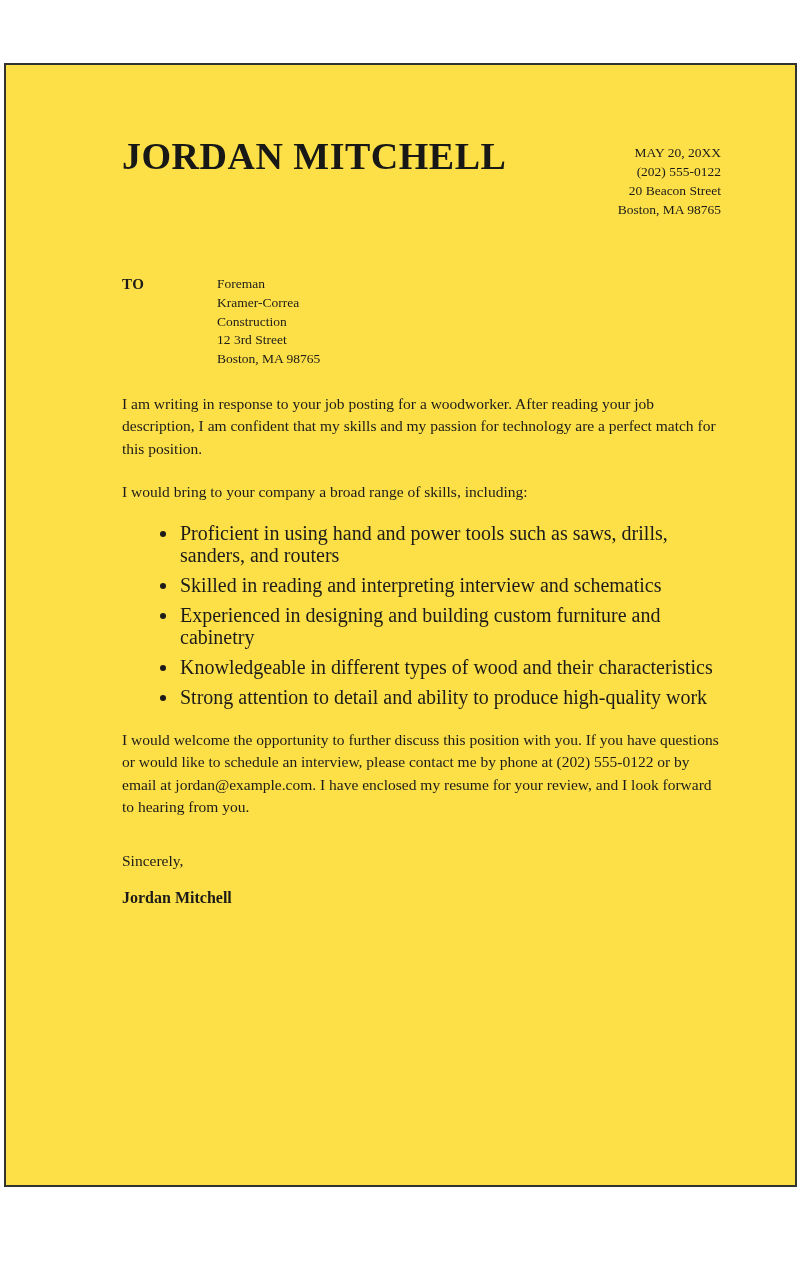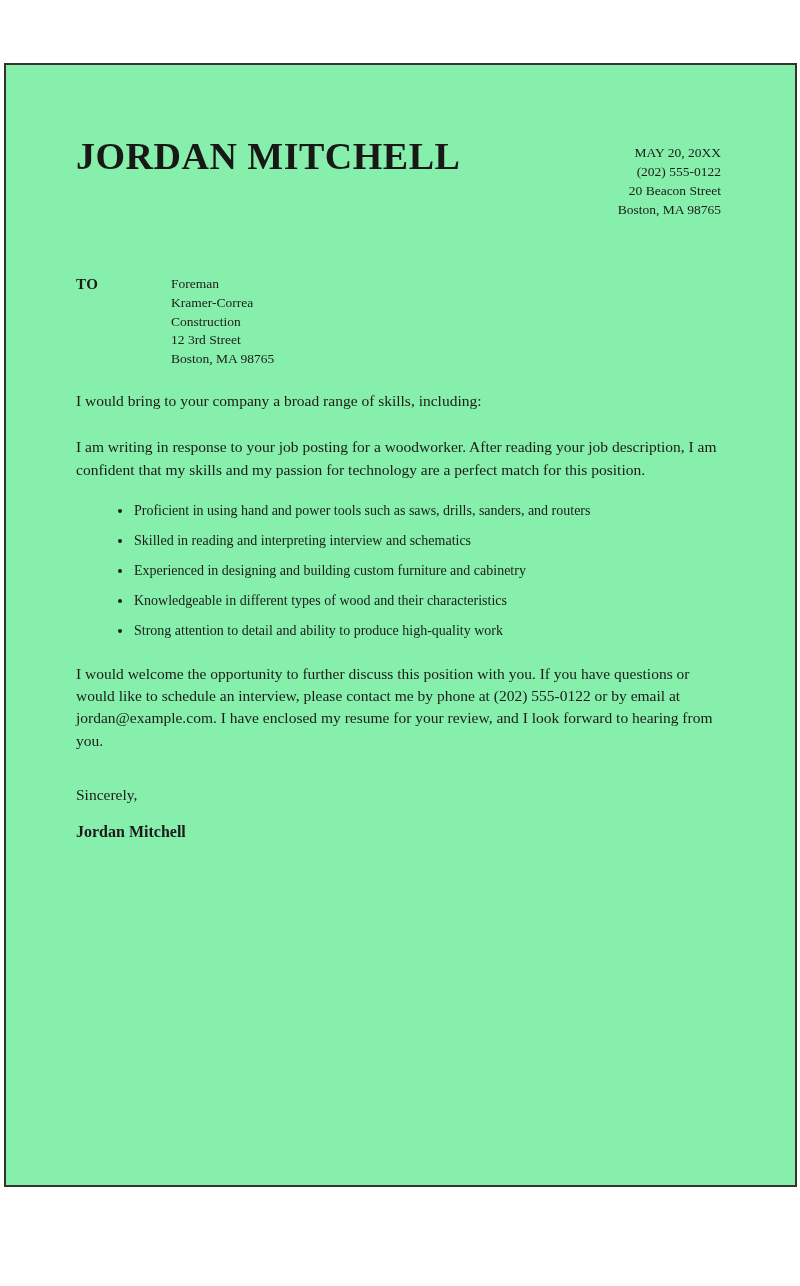--- a/index.html
+++ b/index.html
@@ -10,23 +10,23 @@
     color: #1c1b19;
   }
   body { position: relative; height: 1286px; }
 
   .page {
     position: absolute;
     left: 4px;
     top: 63px;
     width: 793px;
     height: 1124px;
-    background: #86efac;
+    background: #fde047;
     border: 2px solid #34342f;
-    padding: 78px 74px 0 70px;
+    padding: 78px 74px 0 116px;
     overflow: hidden;
   }
 
   
   .header {
     display: flex;
     justify-content: space-between;
     align-items: flex-start;
   }
   .letter-name {
@@ -76,21 +76,21 @@
     font-size: 15.5px;
     line-height: 22.3px;
     max-width: 648px;
   }
   .para.first { margin-top: 24px; }
 
   ul.skills {
     margin-top: 19px;
     padding-left: 57px;
     list-style: disc outside;
-    font-size: 14px;
+    font-size: 20px;
     line-height: 22px;
   }
   ul.skills li {
     margin-bottom: 8px;
     padding-left: 1px;
   }
 
   
   .valediction { margin-top: 34px; font-size: 15.5px; }
   .signature   { margin-top: 19px; font-size: 16px; font-weight: 700; }
@@ -116,23 +116,23 @@
     <div class="recipient-lines">
       <div>Foreman</div>
       <div>Kramer-Correa</div>
       <div>Construction</div>
       <div>12 3rd Street</div>
       <div>Boston, MA 98765</div>
     </div>
   </div>
 
 
+  <p class="para first">I am writing in response to your job posting for a woodworker. After reading your job description, I am confident that my skills and my passion for technology are a perfect match for this position.</p>
+
   <p class="para">I would bring to your company a broad range of skills, including:</p>
-
-  <p class="para first">I am writing in response to your job posting for a woodworker. After reading your job description, I am confident that my skills and my passion for technology are a perfect match for this position.</p>
 
   <ul class="skills">
     <li>Proficient in using hand and power tools such as saws, drills, sanders, and routers</li>
     <li>Skilled in reading and interpreting interview and schematics</li>
     <li>Experienced in designing and building custom furniture and cabinetry</li>
     <li>Knowledgeable in different types of wood and their characteristics</li>
     <li>Strong attention to detail and ability to produce high-quality work</li>
   </ul>
 
   <p class="para">I would welcome the opportunity to further discuss this position with you. If you have questions or would like to schedule an interview, please contact me by phone at (202) 555-0122 or by email at jordan@example.com. I have enclosed my resume for your review, and I look forward to hearing from you.</p>

